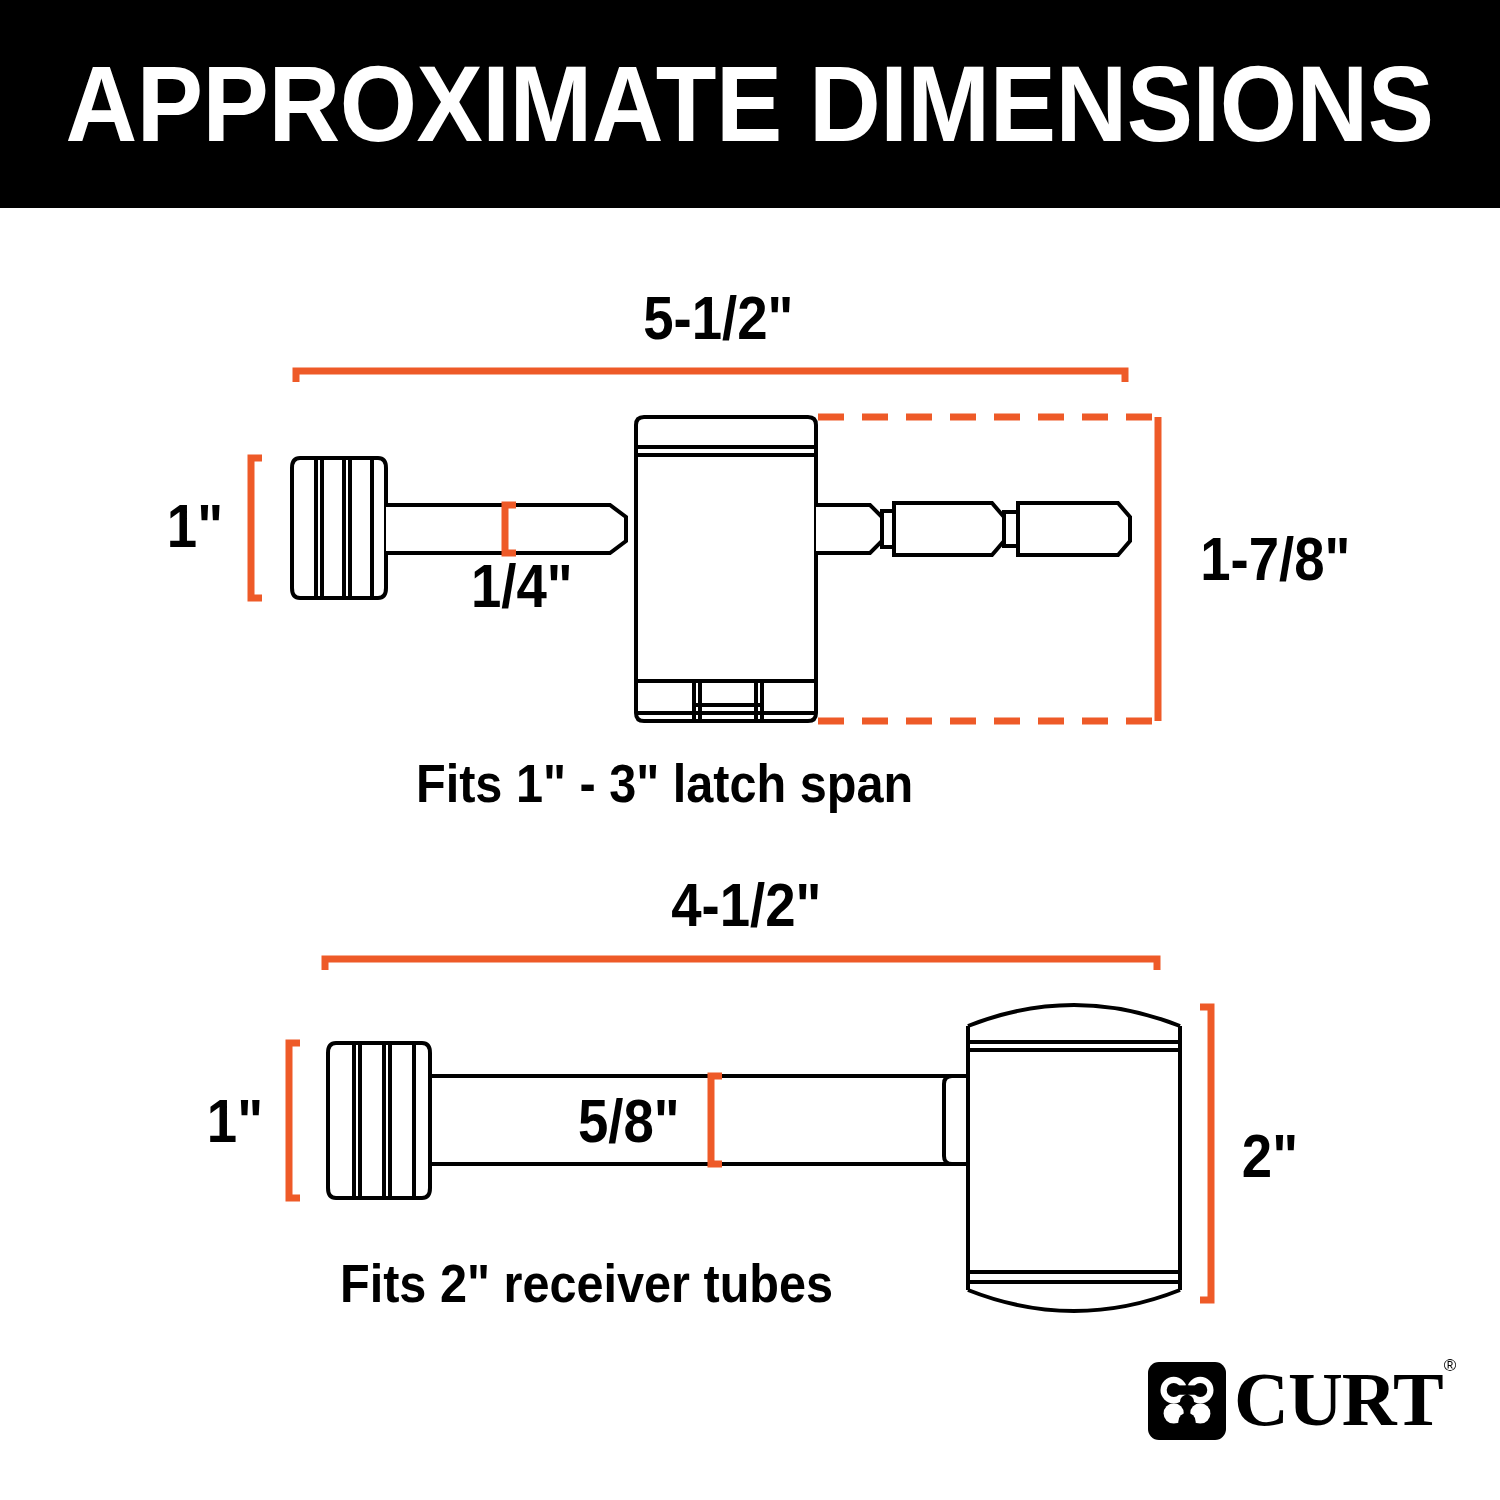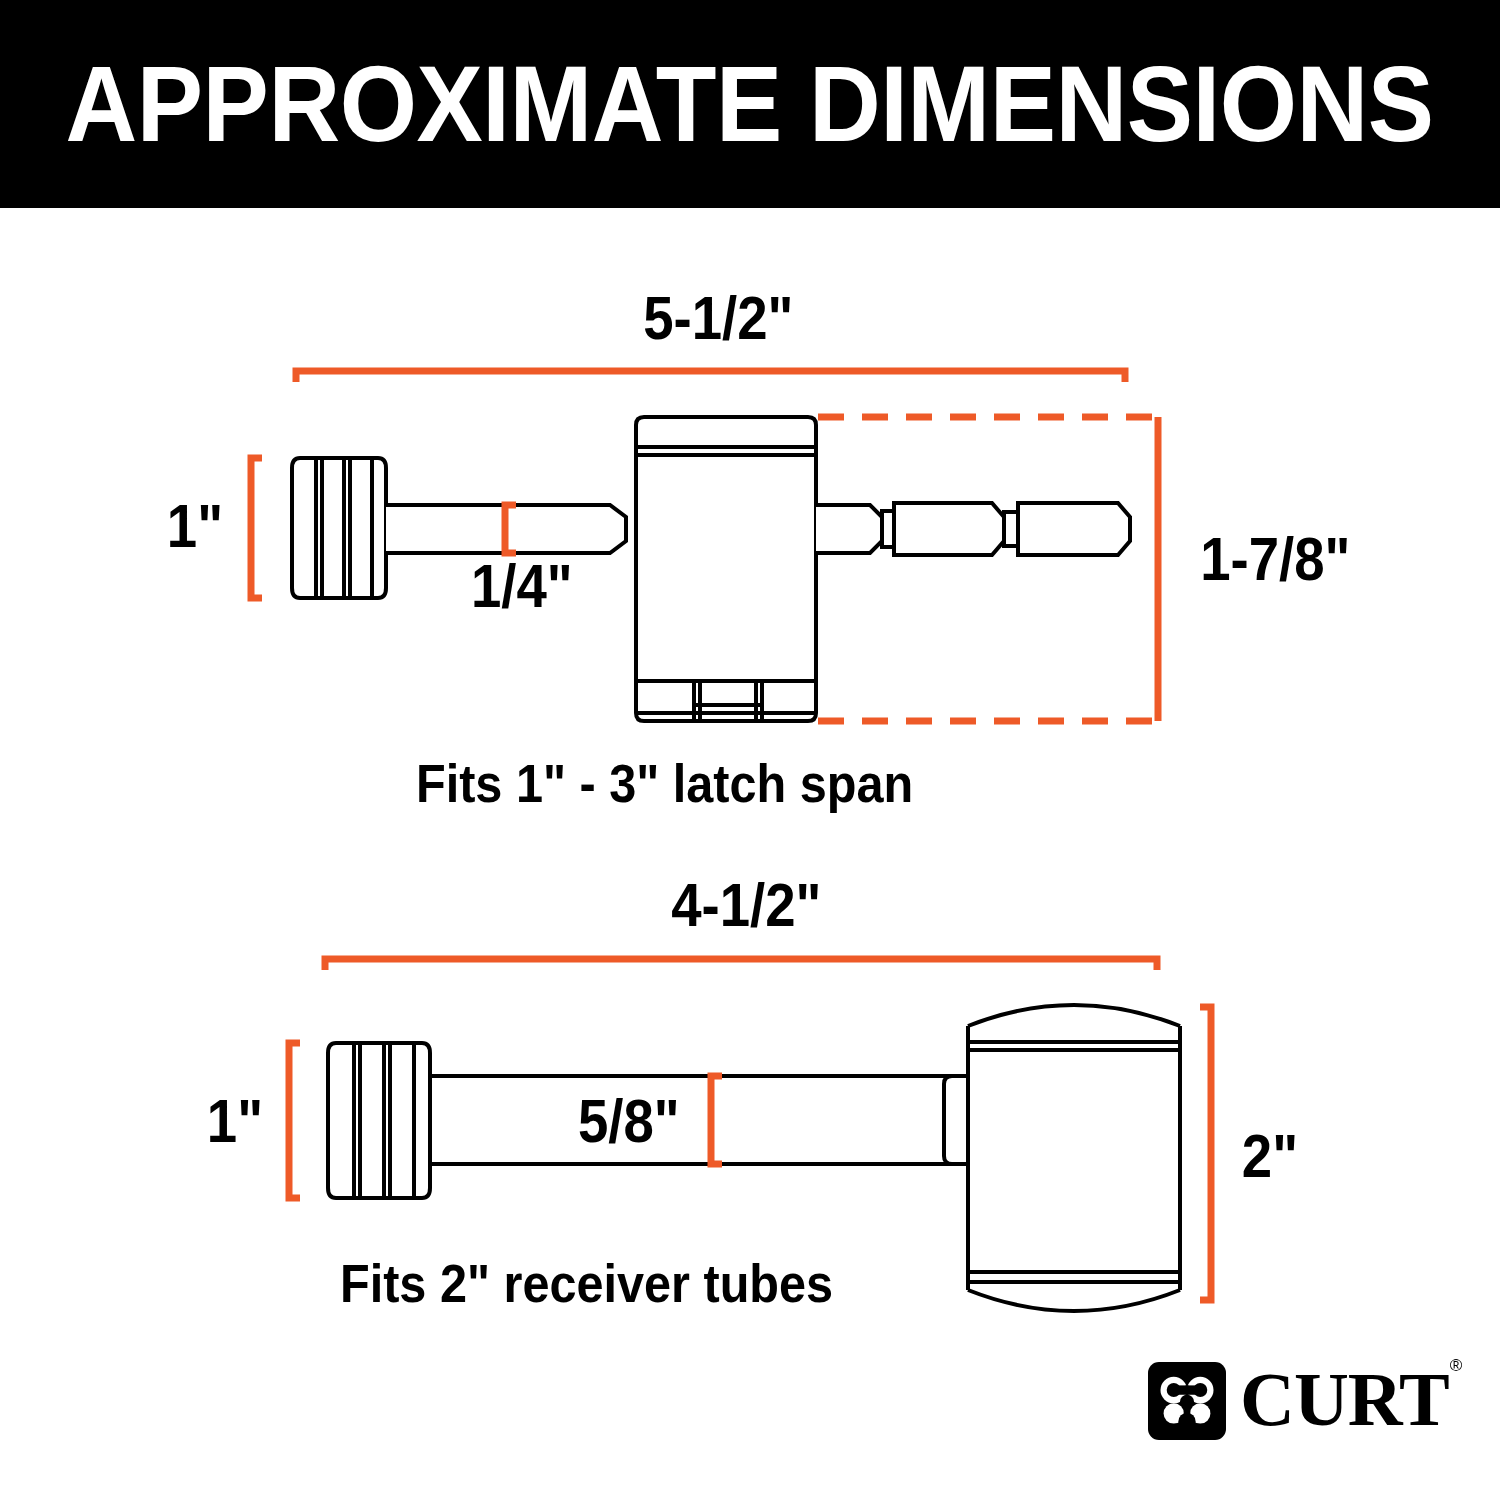--- a/index.html
+++ b/index.html
@@ -79,21 +79,21 @@
     height: 86px;
     display: flex;
     align-items: center;
   }
   #curt-mark {
     width: 78px;
     height: 78px;
     flex: 0 0 auto;
   }
   #curt-wordmark {
-    margin-left: 14px;
+    margin-left: 8px;
     font-family: "Liberation Serif", serif;
     font-weight: bold;
     font-size: 76px;
     line-height: 1;
     color: #000000;
     letter-spacing: -1px;
     position: relative;
     top: -2px;
     text-align: center;
   }

